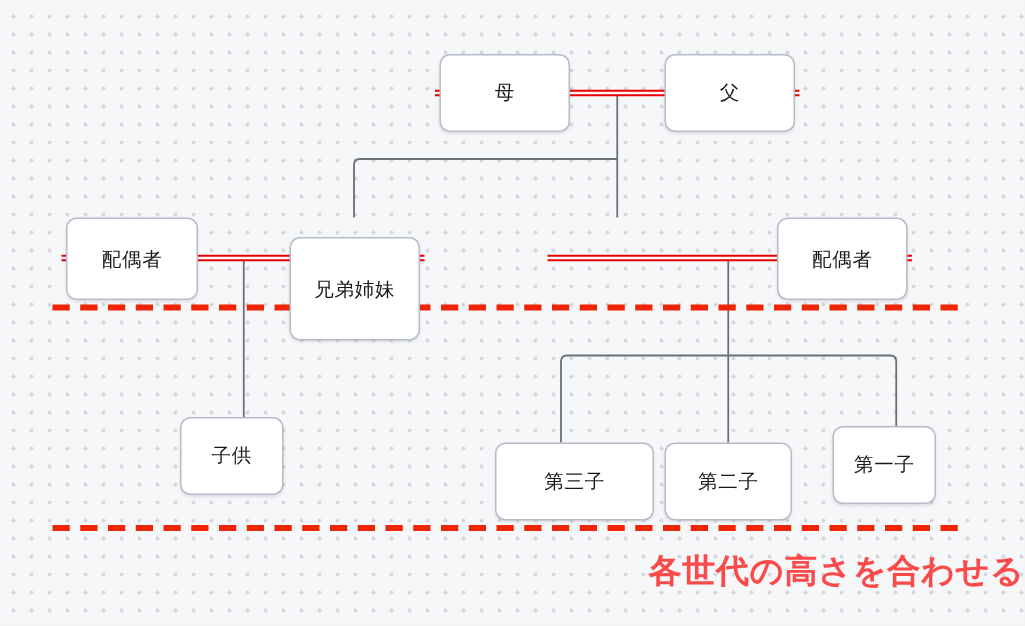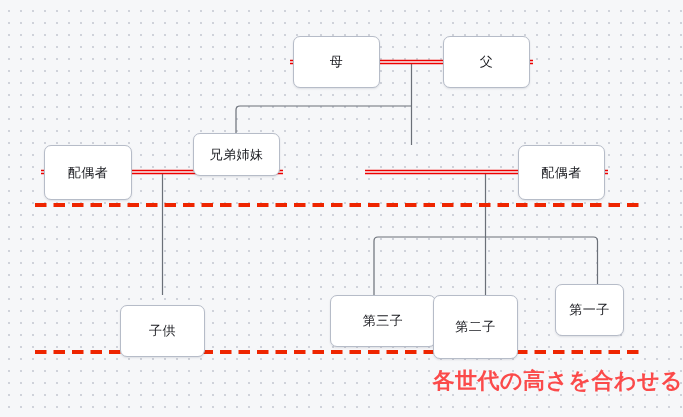--- a/index.html
+++ b/index.html
@@ -64,23 +64,23 @@
     <g stroke="#ee2500" stroke-width="4" fill="none" stroke-dasharray="11.5 7">
       <path d="M35 205 H645"></path>
       <path d="M35 352 H645"></path>
     </g>
   </svg>
 
   <div class="node" style="left:293px;top:36px;width:87px;height:52px">母</div>
   <div class="node" style="left:443px;top:36px;width:87px;height:52px">父</div>
 
   <div class="node" style="left:44px;top:145px;width:88px;height:55px">配偶者</div>
-  <div class="node" style="left:193px;top:133px;width:87px;height:43px">兄弟姉妹</div>
+  <div class="node" style="left:193px;top:158px;width:87px;height:69px">兄弟姉妹</div>
   <div class="node" style="left:518px;top:145px;width:87px;height:55px">配偶者</div>
 
-  <div class="node" style="left:120px;top:305px;width:85px;height:52px">子供</div>
+  <div class="node" style="left:120px;top:278px;width:69px;height:52px">子供</div>
   <div class="node" style="left:330px;top:295px;width:106px;height:52px">第三子</div>
-  <div class="node" style="left:433px;top:295px;width:85px;height:64px">第二子</div>
+  <div class="node" style="left:443px;top:295px;width:85px;height:52px">第二子</div>
   <div class="node" style="left:555px;top:284px;width:69px;height:52px">第一子</div>
 
   <div class="caption">各世代の高さを合わせる</div>
 
 </div>
 
 </body></html>

